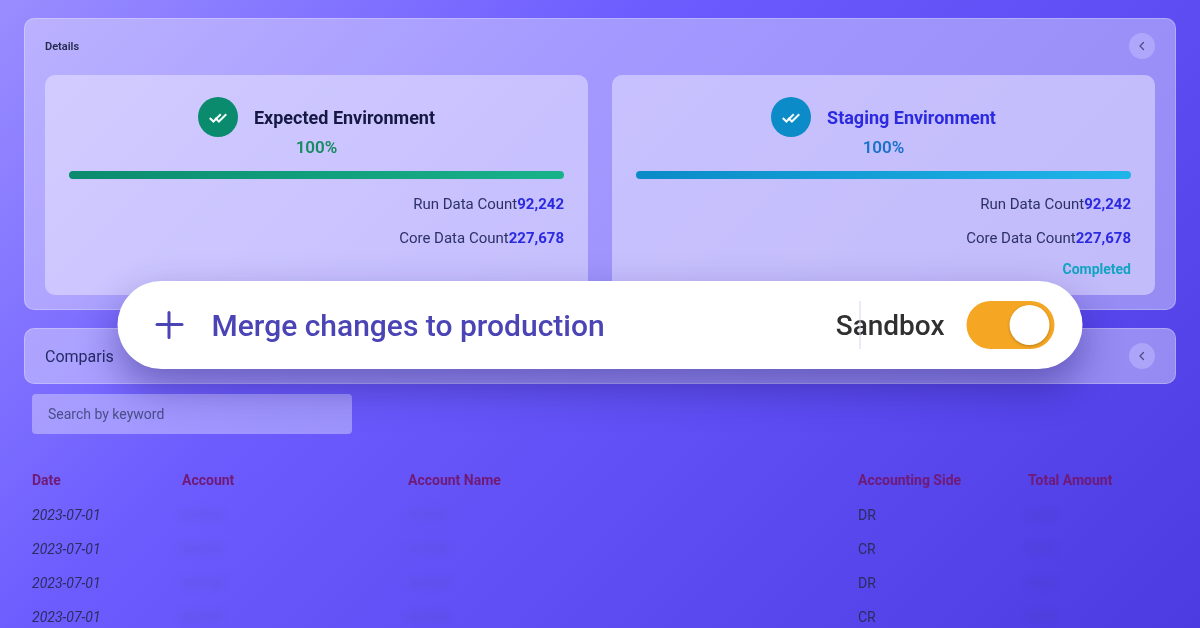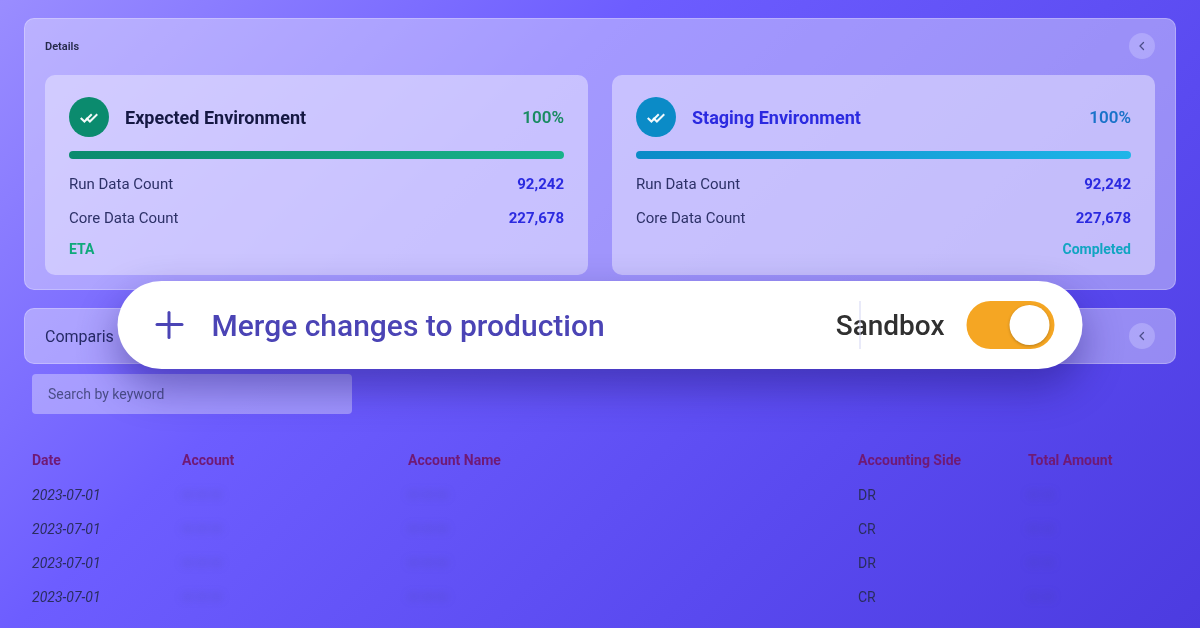--- a/index.html
+++ b/index.html
@@ -11,35 +11,35 @@
   .bg-layer { position:absolute; inset:0; padding:18px 24px; color:#262a66; }
 
   
   .panel { background: rgba(230,226,255,0.45); border:1px solid rgba(255,255,255,0.25); border-radius:10px; padding:14px 20px; margin-bottom:18px; position:relative; }
   .panel-header { display:flex; align-items:center; justify-content:space-between; font-weight:600; color:#262a4b; font-size:11px; }
   .chev { width:26px; height:26px; border-radius:50%; background:rgba(200,195,255,0.45); display:flex; align-items:center; justify-content:center; cursor:pointer; }
   .chev svg { width:12px; height:12px; }
 
   .cards { display:flex; gap:24px; margin-top:16px; }
   .card { flex:1; background: rgba(232,228,255,0.55); border-radius:10px; padding:22px 24px 18px; }
-  .card-top { display:flex; align-items:center; justify-content:space-between; }
+  .card-top { display:flex; align-items:center; justify-content:space-between;flex-direction:column; }
   .card-top-left { display:flex; align-items:center; gap:16px; }
   .check-badge { width:40px; height:40px; border-radius:50%; display:flex; align-items:center; justify-content:center; }
   .badge-green { background:#0b8b6e; }
   .badge-blue  { background:#0b8bc7; }
   .check-badge svg { width:22px; height:22px; stroke:rgba(255,255,255,0.95); stroke-width:2.2; fill:none; }
   .card-title { font-size:18px; font-weight:700; color:#151843; }
   .card-title-blue { color:#2b2ae0; }
   .card-pct { font-size:17px; font-weight:600; }
   .pct-green { color:#198b62; }
   .pct-blue  { color:#1a72c9; }
   .prog-track { height:8px; border-radius:4px; margin-top:14px; overflow:hidden; }
   .prog-green { background:linear-gradient(90deg,#0b8b6e,#18b38a); }
   .prog-blue  { background:linear-gradient(90deg,#0b8bc7,#1fb5e8); }
-  .kv { display:flex; justify-content:space-between; margin-top:16px; font-size:15px; color:#2d3168; }
+  .kv { display:flex; justify-content:flex-end; margin-top:16px; font-size:15px; color:#2d3168; }
   .kv .val { color:#2b2ae0; font-weight:700; }
   .eta { margin-top:14px; font-size:14px; font-weight:700; }
   .eta-green { color:#0fa97b; }
   .eta-blue  { color:#12a5c2; }
 
   .compare-bar { display:flex; align-items:center; justify-content:space-between; margin-top:4px; margin-bottom:8px; }
 
   .tabs-row { display:flex; align-items:center; justify-content:space-between; padding:2px 8px; }
   .tabs { display:flex; gap:10px; background: rgba(210,205,255,0.4); border-radius:24px; padding:2px; }
   .tab { padding:10px 20px; border-radius:22px; font-size:14px; color:#3a3d78; cursor:pointer; }
@@ -102,21 +102,20 @@
         </div>
         <div class="prog-track prog-green"></div>
         <div class="kv">
           <span>Run Data Count</span>
           <span class="val">92,242</span>
         </div>
         <div class="kv">
           <span>Core Data Count</span>
           <span class="val">227,678</span>
         </div>
-        <div class="eta eta-green">ETA</div>
       </div>
 
       <div class="card">
         <div class="card-top">
           <div class="card-top-left">
             <span class="check-badge badge-blue">
               <svg viewBox="0 0 24 24">
                   <path d="M3 13l4 4L15 9"></path>
                   <path d="M9 13l4 4L21 9"></path>
                 </svg>

